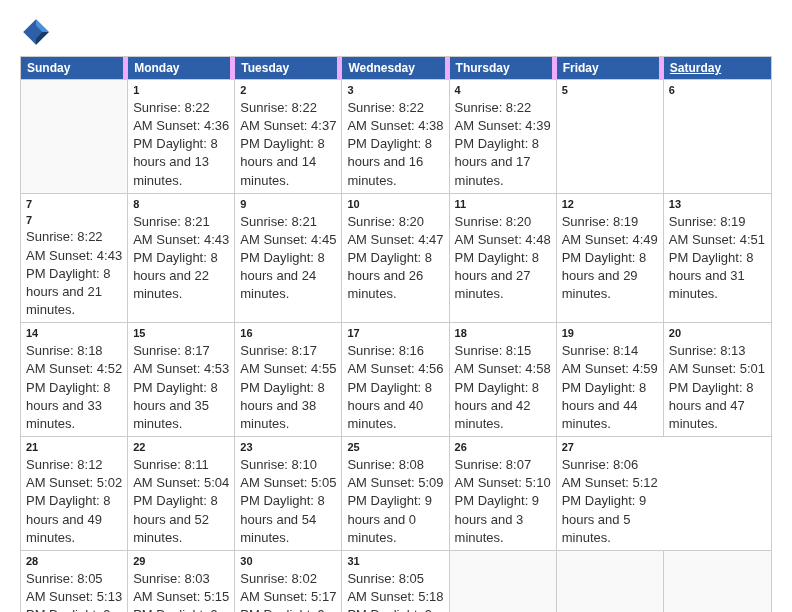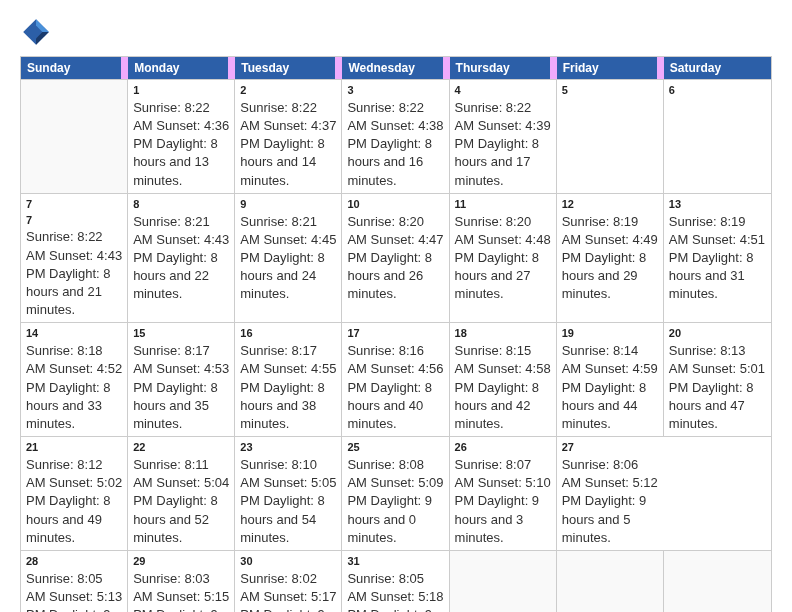--- a/index.html
+++ b/index.html
@@ -64,24 +64,25 @@
       display: grid;
       grid-template-columns: repeat(7, 1fr);
       background: #2c5fa8;
     }
     .cal-header-cell {
       color: #fff;
       font-size: 12px;
       font-weight: bold;
       padding: 4px 6px;
       text-align: left;
-      border-right: 7px solid #f0abfc;
+      border-right: 5px solid #f0abfc;
     }
     .cal-header-cell:last-child {
       border-right: none;
+      text-decoration: underline;
     }
     .cal-body {
       flex: 1;
       display: flex;
       flex-direction: column;
     }
     .cal-week {
       flex: 1;
       display: grid;
       grid-template-columns: repeat(7, 1fr);

